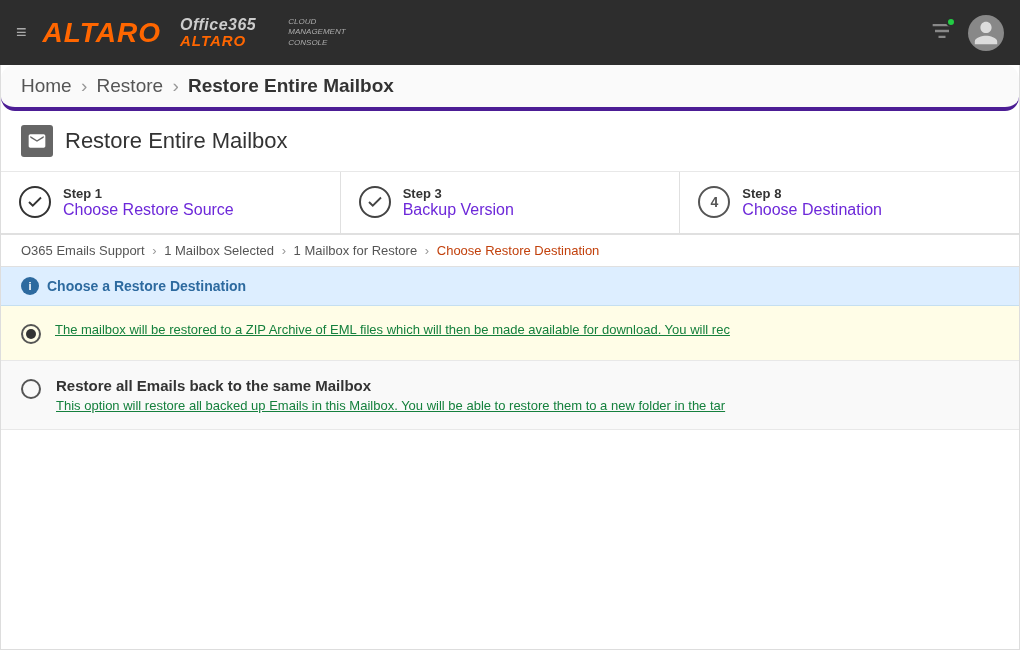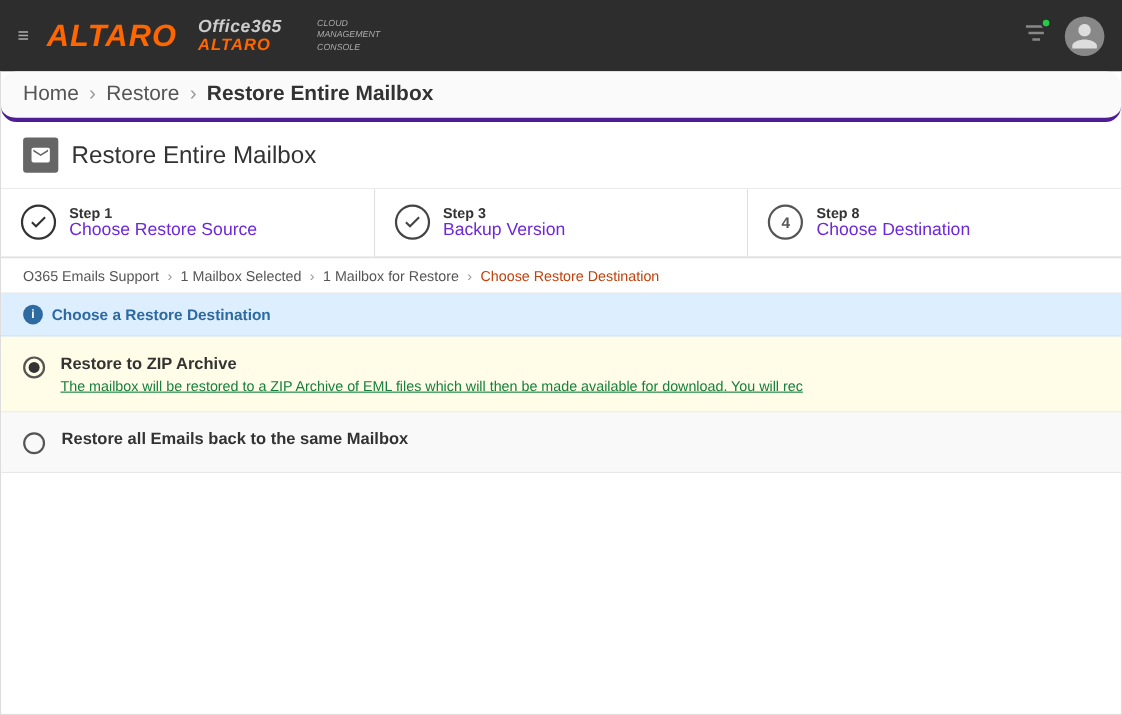--- a/index.html
+++ b/index.html
@@ -411,25 +411,25 @@
   </div>
 
   <div class="section-header">
     <div class="info-icon">i</div>
     <span>Choose a Restore Destination</span>
   </div>
 
   <div class="option-row selected">
     <div class="radio-btn checked"></div>
     <div class="option-content">
-      <span class="option-title">Restore to ZIP Archive</span>
       <span class="option-desc">The mailbox will be restored to a ZIP Archive of EML files which will then be made available for download. You will rec</span>
     </div>
   </div>
 
   <div class="option-row unselected">
     <div class="radio-btn"></div>
     <div class="option-content">
       <span class="option-title">Restore all Emails back to the same Mailbox</span>
+      <span class="option-desc">This option will restore all backed up Emails in this Mailbox. You will be able to restore them to a new folder in the tar</span>
     </div>
   </div>
 
 </div>
 
 </body></html>

